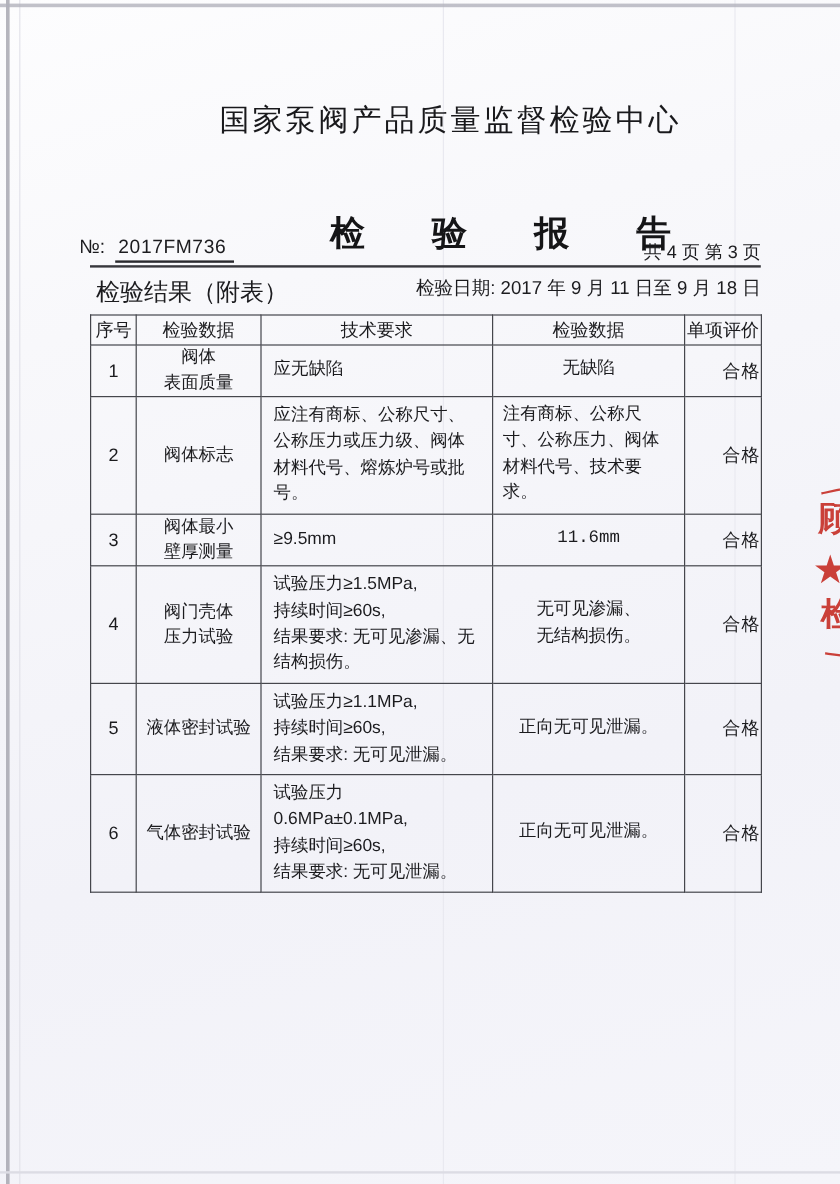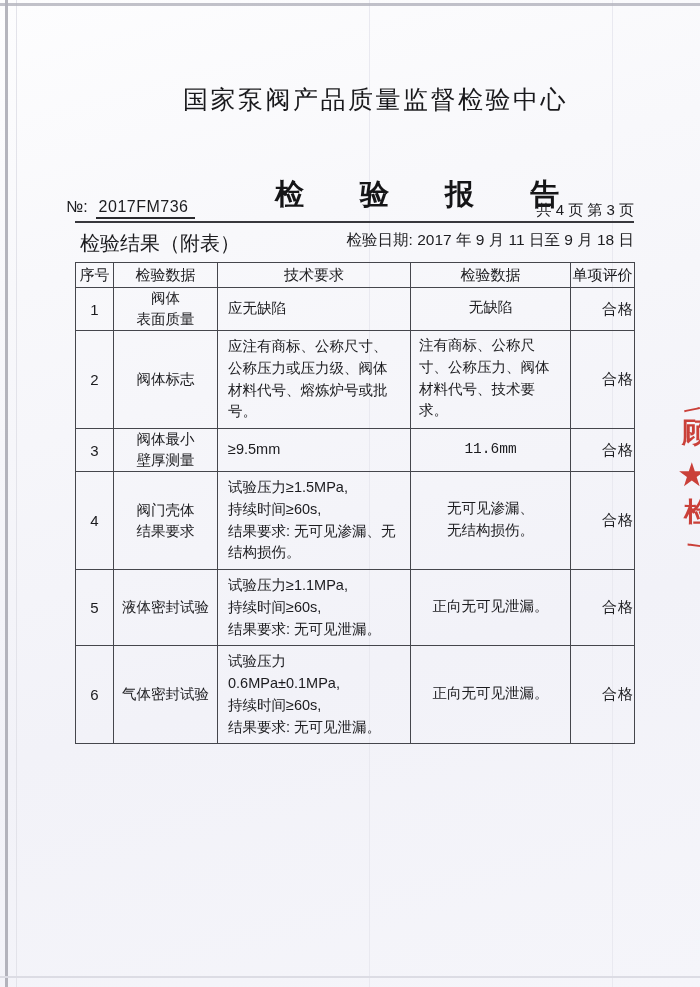--- a/index.html
+++ b/index.html
@@ -130,21 +130,21 @@
         <td class="c-no">3</td>
         <td class="c-item">阀体最小
 壁厚测量</td>
         <td class="c-req">≥9.5mm</td>
         <td class="c-data">11.6mm</td>
         <td class="c-res">合格</td>
       </tr>
       <tr class="r4">
         <td class="c-no">4</td>
         <td class="c-item">阀门壳体
-结果要求</td>
+压力试验</td>
         <td class="c-req">试验压力≥1.5MPa,
 持续时间≥60s,
 结果要求: 无可见渗漏、无结构损伤。</td>
         <td class="c-data">无可见渗漏、
 无结构损伤。</td>
         <td class="c-res">合格</td>
       </tr>
       <tr class="r5">
         <td class="c-no">5</td>
         <td class="c-item">液体密封试验</td>

